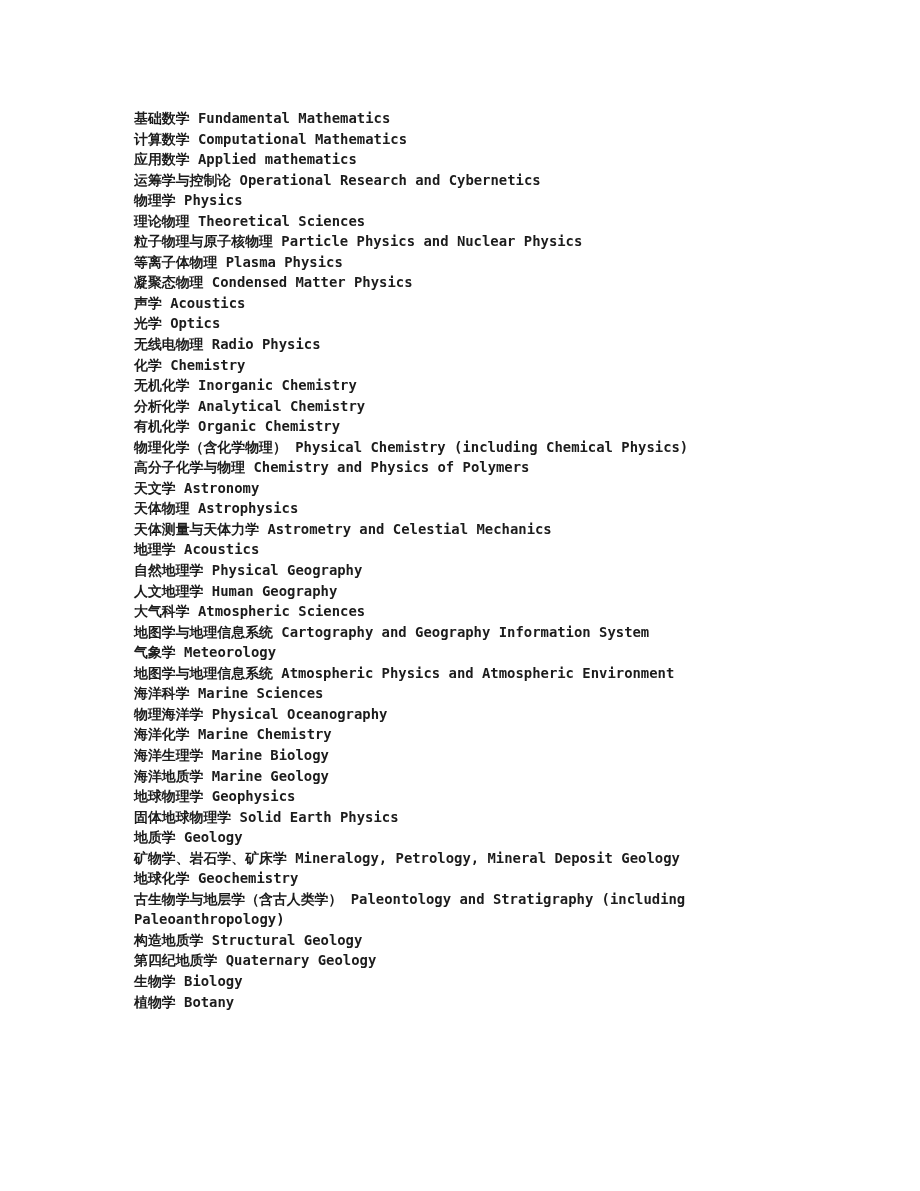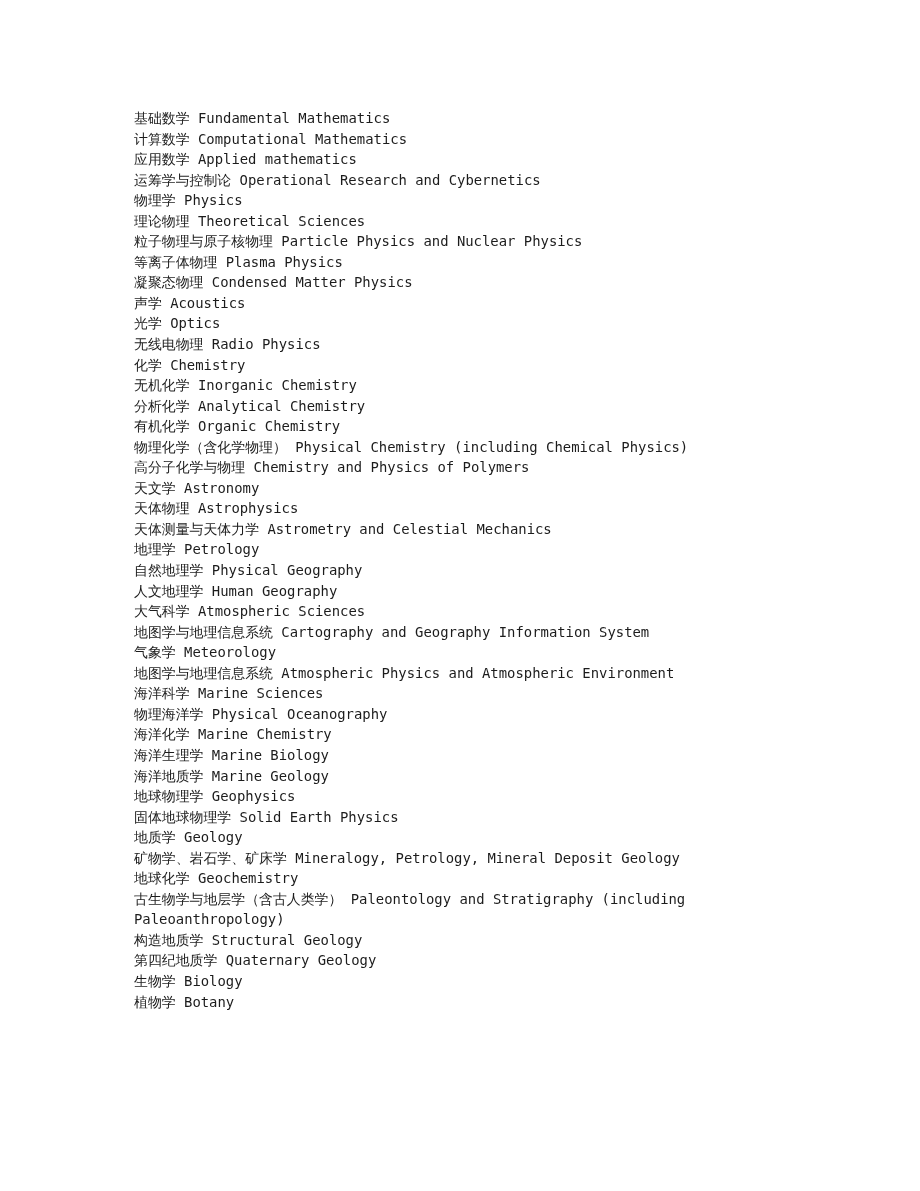--- a/index.html
+++ b/index.html
@@ -34,20 +34,21 @@
     letter-spacing: 0px;
     word-spacing: 0px;
     text-align: left;
     white-space: normal;
     overflow-wrap: break-word;
   }
   #discipline-list li {
     margin: 0;
     padding: 0;
     text-indent: 0;
+    font-weight: bold;
     -webkit-font-smoothing: none;
   }
 </style>
 </head>
 <body>
 
 <div id="page">
   <ul id="discipline-list">
       <li>基础数学 Fundamental Mathematics</li>
       <li>计算数学 Computational Mathematics</li>
@@ -63,21 +64,21 @@
       <li>无线电物理 Radio Physics</li>
       <li>化学 Chemistry</li>
       <li>无机化学 Inorganic Chemistry</li>
       <li>分析化学 Analytical Chemistry</li>
       <li>有机化学 Organic Chemistry</li>
       <li>物理化学（含化学物理） Physical Chemistry (including Chemical Physics)</li>
       <li>高分子化学与物理 Chemistry and Physics of Polymers</li>
       <li>天文学 Astronomy</li>
       <li>天体物理 Astrophysics</li>
       <li>天体测量与天体力学 Astrometry and Celestial Mechanics</li>
-      <li>地理学 Petrology</li>
+      <li>地理学 Acoustics</li>
       <li>自然地理学 Physical Geography</li>
       <li>人文地理学 Human Geography</li>
       <li>大气科学 Atmospheric Sciences</li>
       <li>地图学与地理信息系统 Cartography and Geography Information System</li>
       <li>气象学 Meteorology</li>
       <li>地图学与地理信息系统 Atmospheric Physics and Atmospheric Environment</li>
       <li>海洋科学 Marine Sciences</li>
       <li>物理海洋学 Physical Oceanography</li>
       <li>海洋化学 Marine Chemistry</li>
       <li>海洋生理学 Marine Biology</li>

